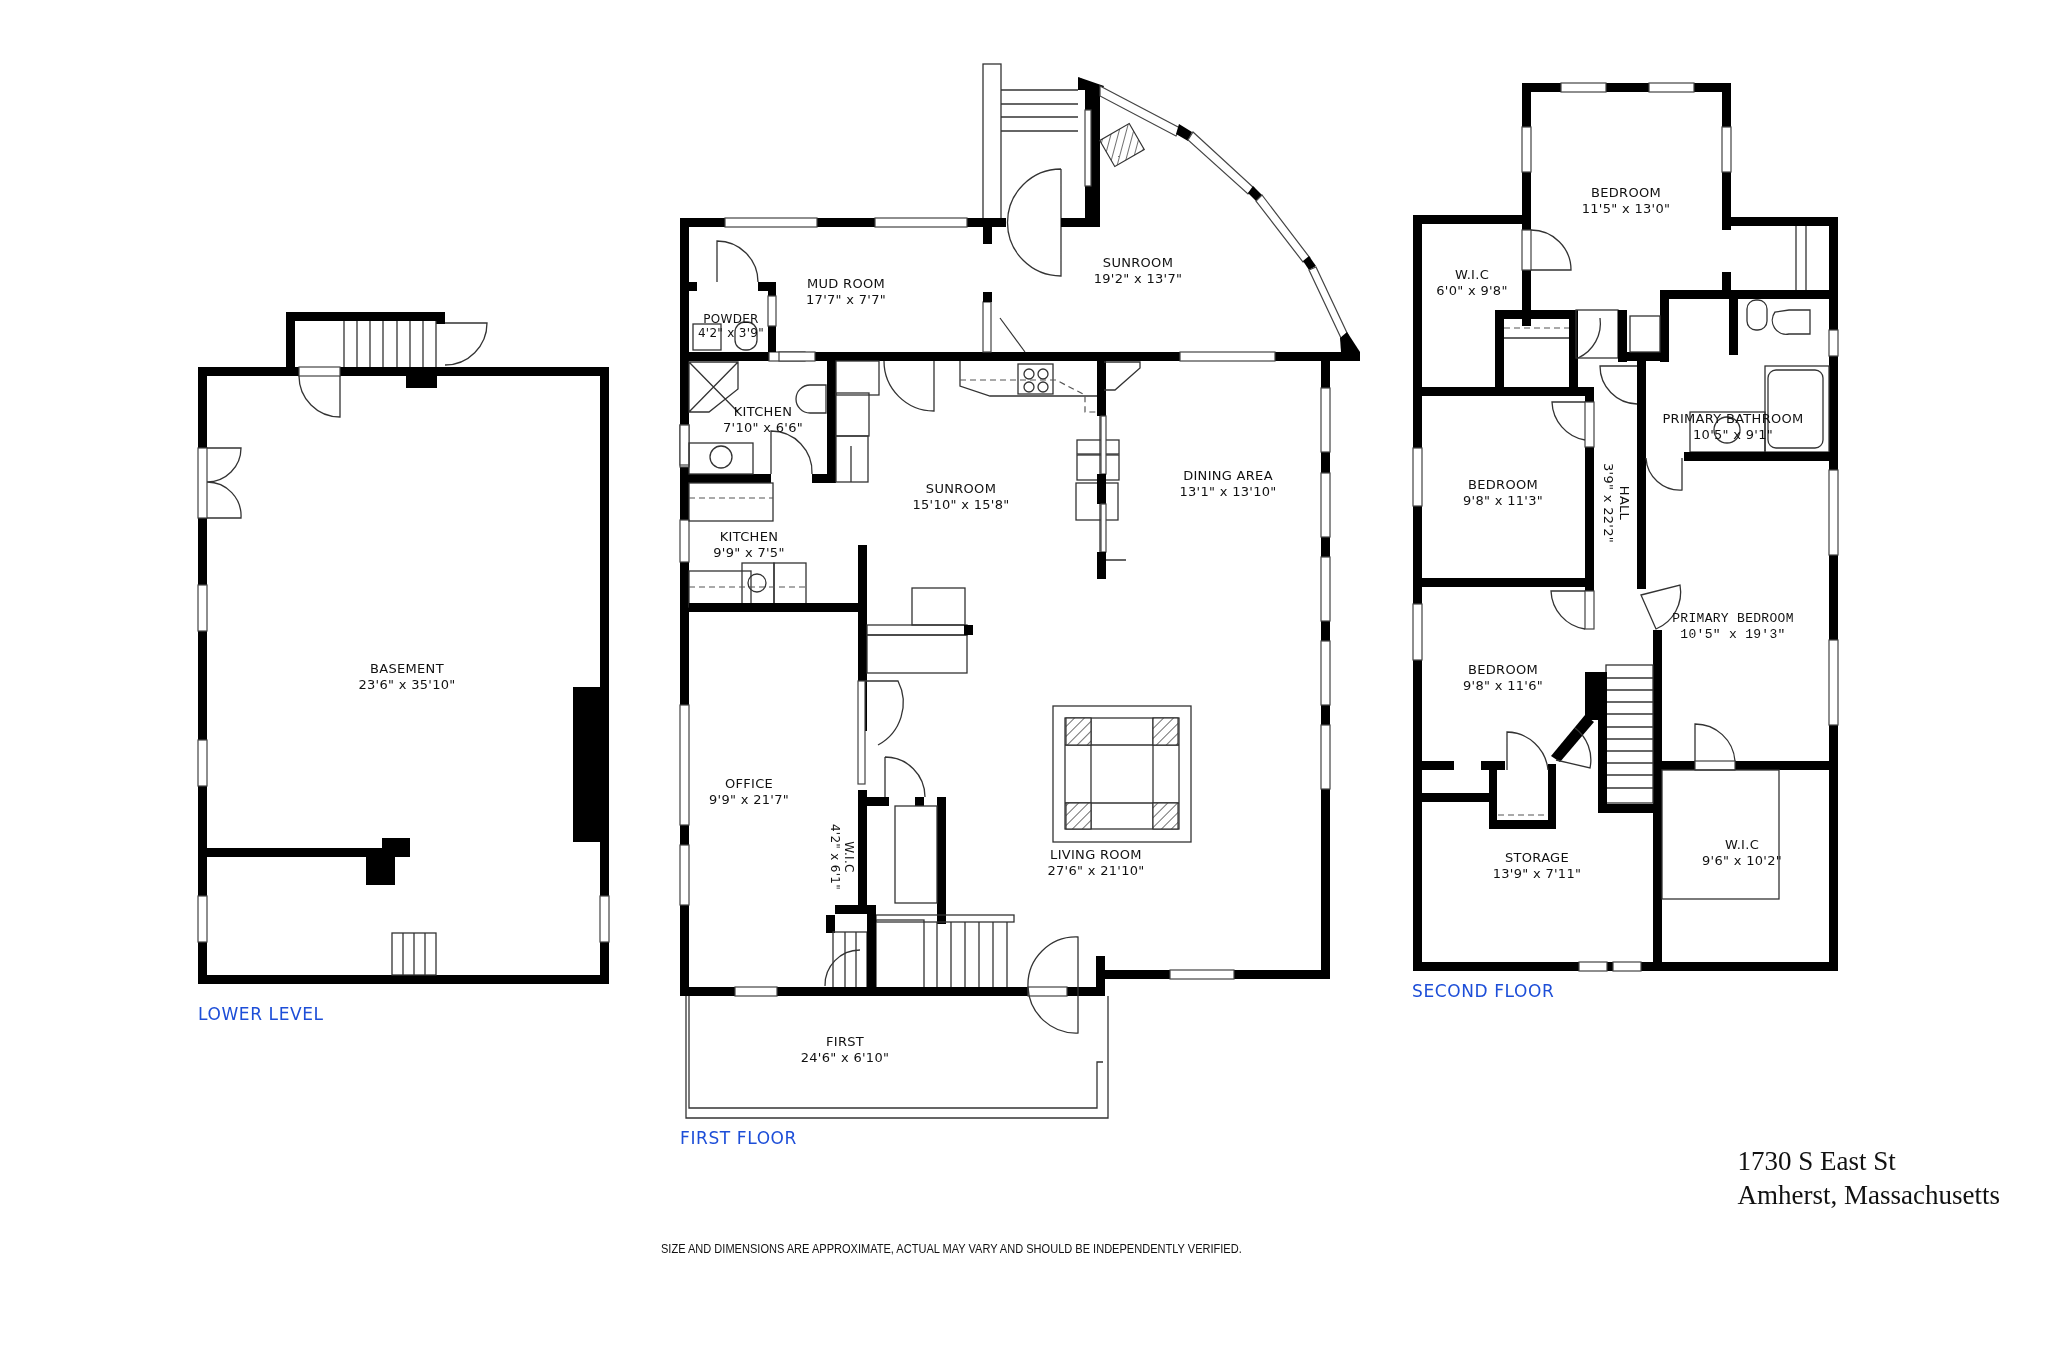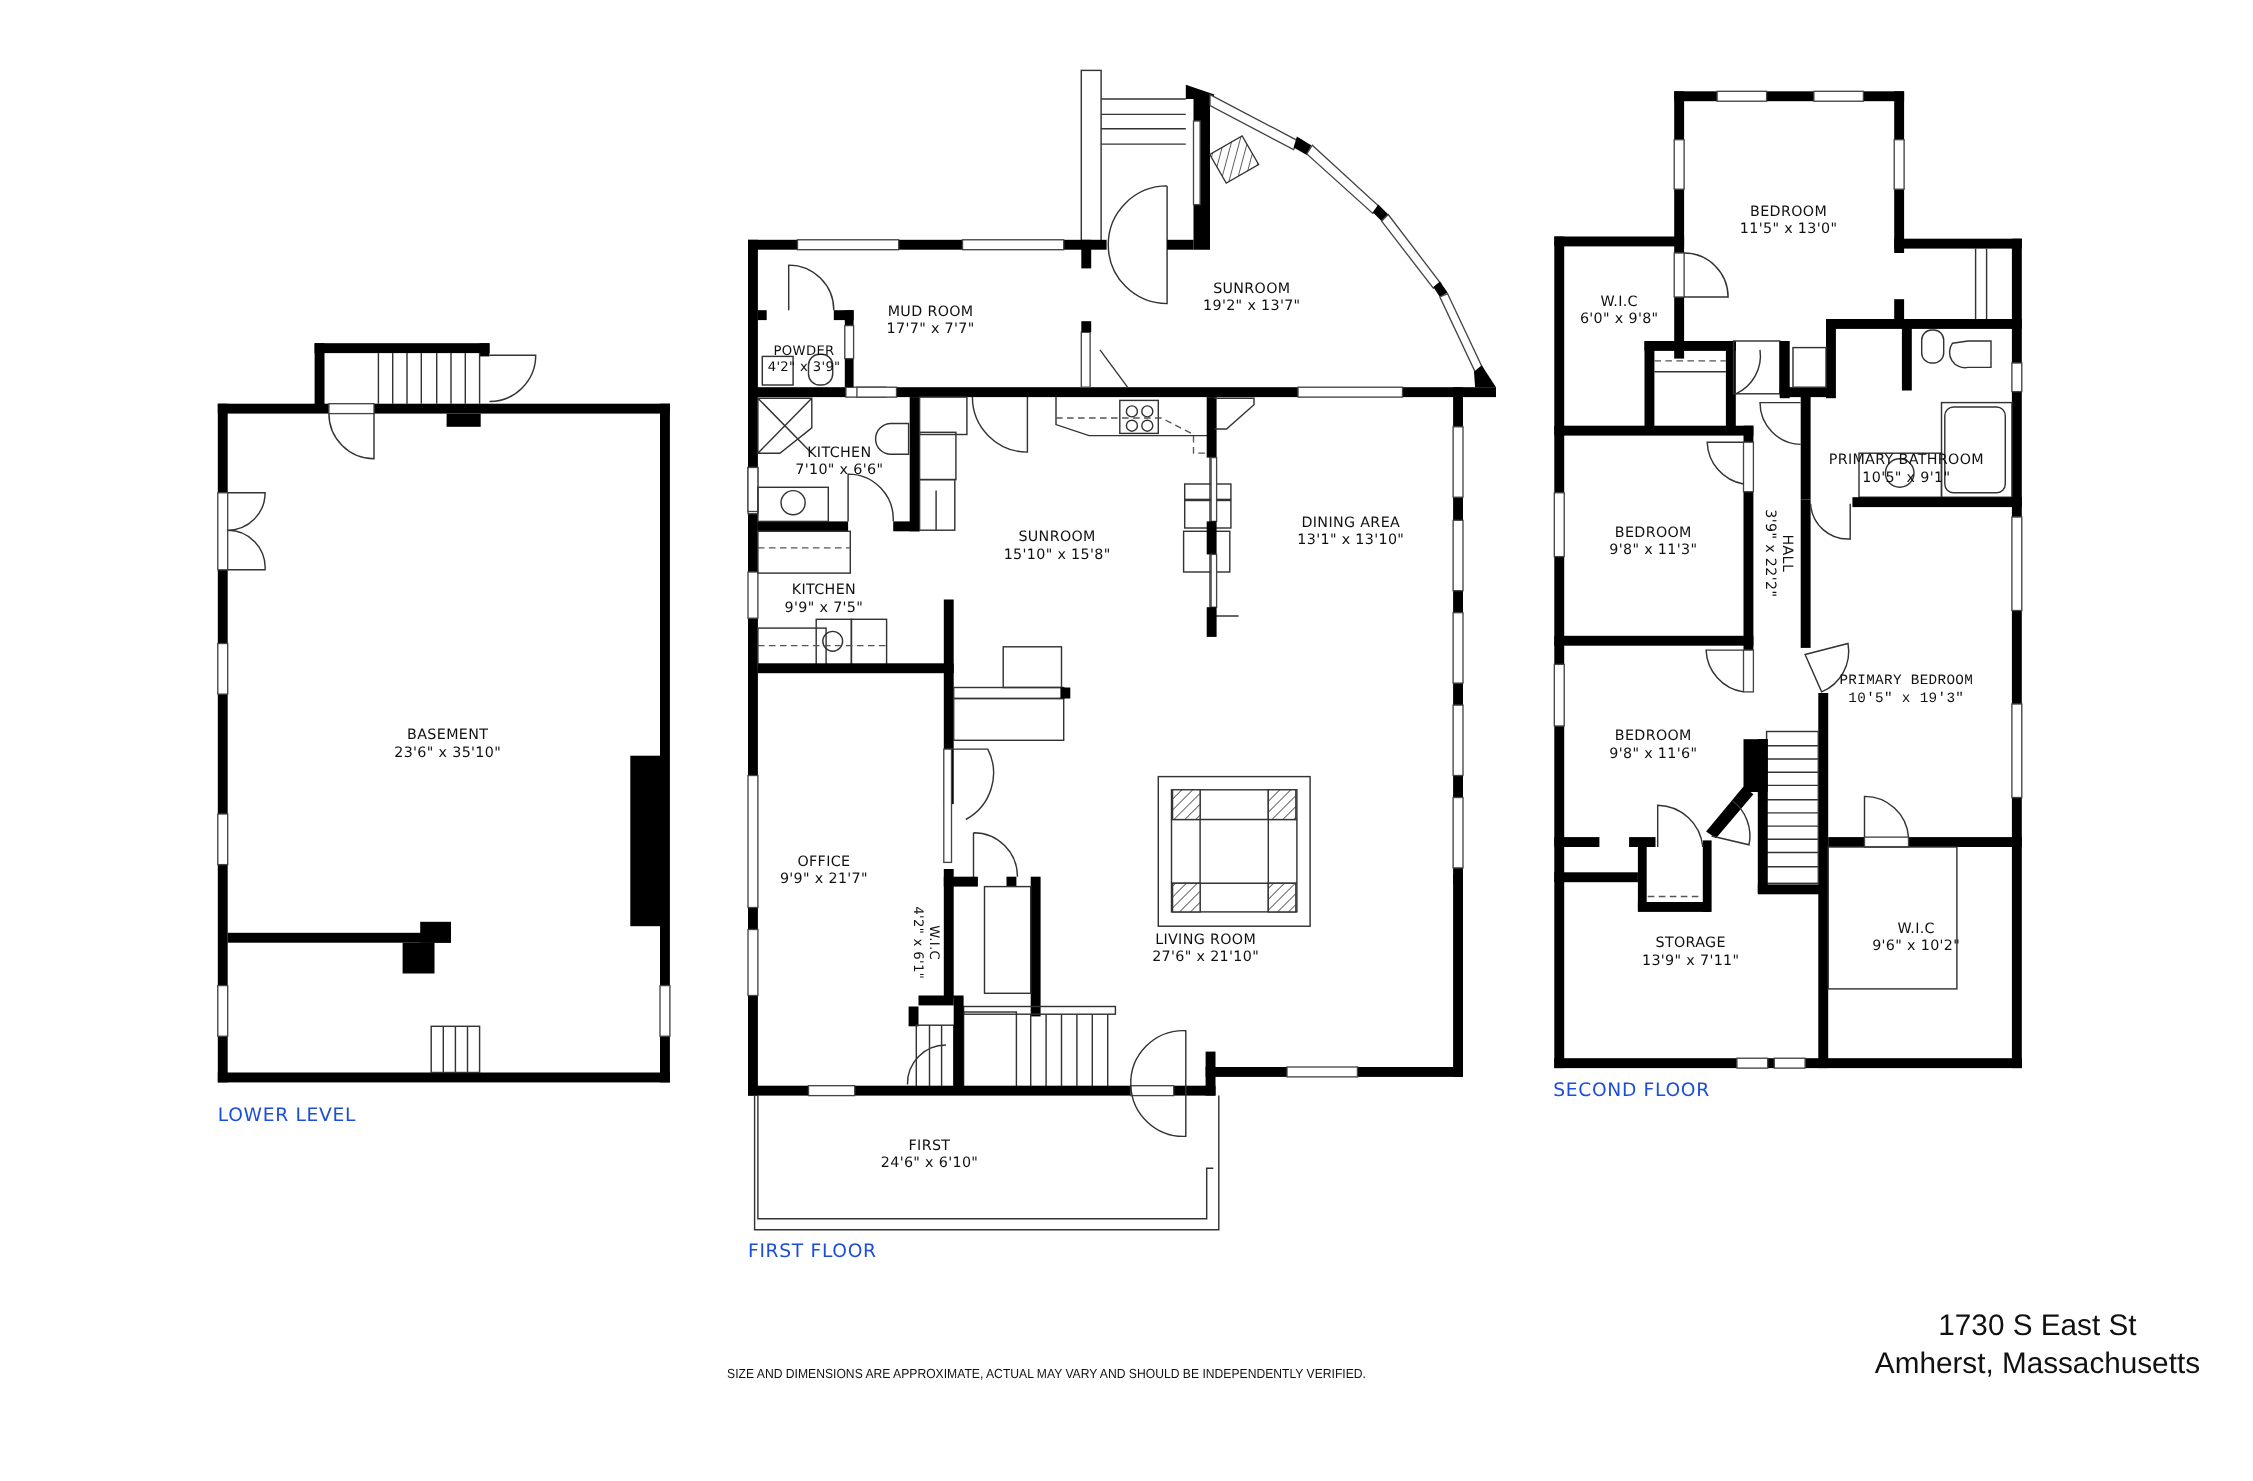--- a/index.html
+++ b/index.html
@@ -8,21 +8,21 @@
   .wall { fill: #000; }
   .thin { fill: none; stroke: #333; stroke-width: 1.3; }
   .win { fill: #fff; stroke: #444; stroke-width: 1.2; }
   .dash { fill: none; stroke: #555; stroke-width: 1.2; stroke-dasharray: 6 4; }
   .hatch { fill: url(#hatchPat); stroke: #333; stroke-width: 1.2; }
   .room-label { position: absolute; text-align: center; font-size: 13px; line-height: 16px; color: #111; white-space: nowrap; transform: translate(-50%, -50%); letter-spacing: 0.3px; }
   .room-label .nm, .room-label .dm { display: block; }
   .rot { transform: translate(-50%, -50%) rotate(90deg); }
   .floor-title { position: absolute; font-size: 17px; letter-spacing: 0.6px; color: #1d4ed8; white-space: nowrap; }
   .disclaimer { position: absolute; left: 661px; top: 1242px; font-family: "Liberation Sans", sans-serif; font-size: 12px; transform: scaleX(0.92); transform-origin: left; color: #111; white-space: nowrap; }
-  .address { position: absolute; right: 48px; top: 1188px; text-align: center; font-family: Liberation Sans, sans-serif; font-size: 27px; line-height: 34px; color: #111; white-space: nowrap; }
+  .address { position: absolute; right: 48px; top: 1144px; font-family: Liberation Serif, serif; font-size: 27px; line-height: 34px; color: #111; white-space: nowrap; }
   .address span { display: block; }
 </style>
 </head>
 <body>
 
 <svg id="plan" viewBox="0 0 2048 1346" xmlns="http://www.w3.org/2000/svg">
   <defs>
     <pattern id="hatchPat" width="7" height="7" patternUnits="userSpaceOnUse" patternTransform="rotate(45)">
       <rect width="7" height="7" fill="#fff"></rect>
       <line x1="0" y1="0" x2="0" y2="7" stroke="#333" stroke-width="1.4"></line>

